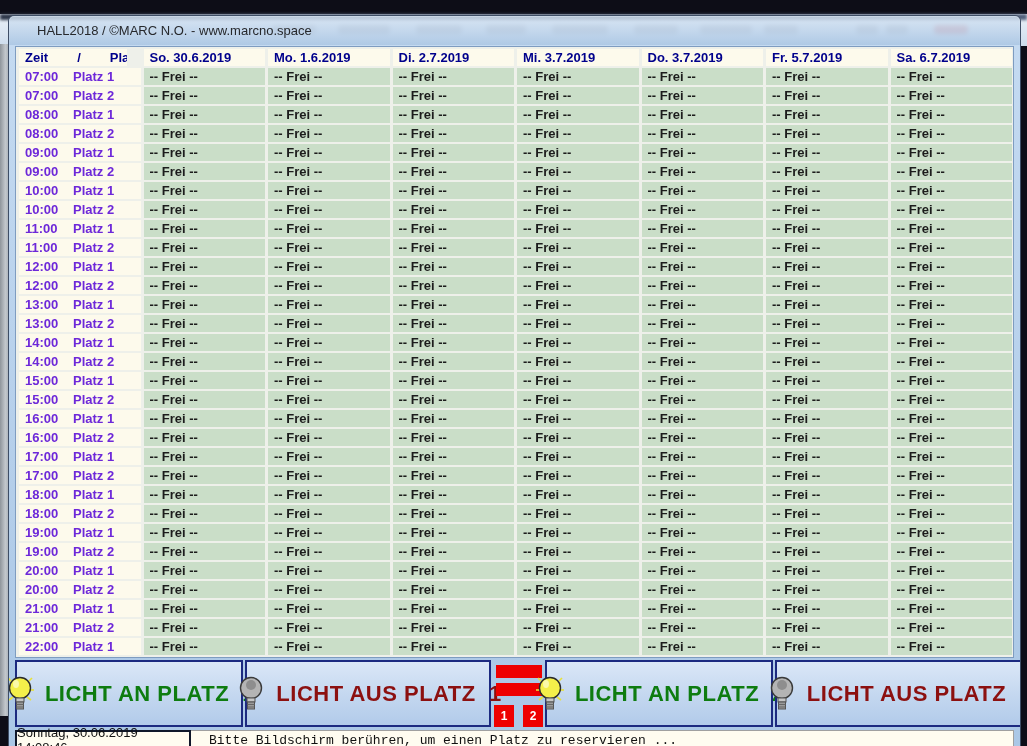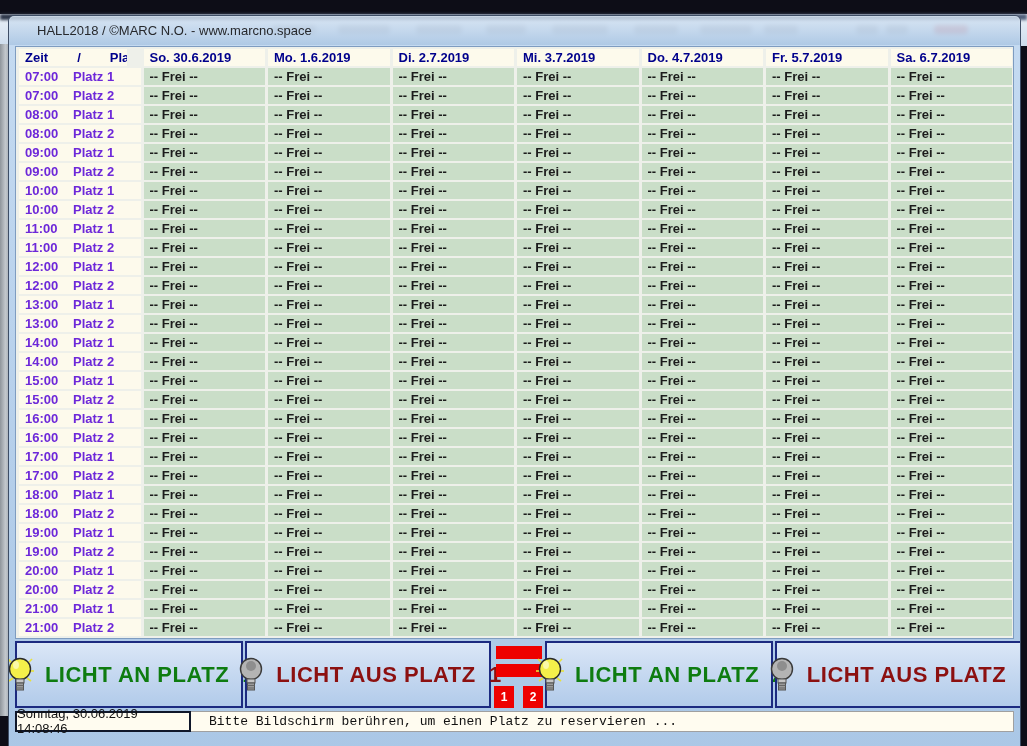--- a/index.html
+++ b/index.html
@@ -98,21 +98,21 @@
             <tr id="header-row">
               <th class="time-h">
                 <span class="z">Zeit</span>
                 <span class="s">/</span>
                 <span>Platz</span>
               </th>
             <th class="day-h">So. 30.6.2019</th>
                 <th class="day-h">Mo. 1.6.2019</th>
                 <th class="day-h">Di. 2.7.2019</th>
                 <th class="day-h">Mi. 3.7.2019</th>
-                <th class="day-h">Do. 4.7.2019</th>
+                <th class="day-h">Do. 3.7.2019</th>
                 <th class="day-h">Fr. 5.7.2019</th>
                 <th class="day-h">Sa. 6.7.2019</th>
               </tr>
           </thead>
           <tbody id="grid-body">
               <tr>
                 <td class="time-cell">
                   <span class="t">07:00</span>
                   <span>Platz 1</span>
                 </td>
@@ -485,20 +485,33 @@
                 <td class="free-cell">-- Frei --</td>
                 <td class="free-cell">-- Frei --</td>
                 <td class="free-cell">-- Frei --</td>
                 <td class="free-cell">-- Frei --</td>
                 <td class="free-cell">-- Frei --</td>
               </tr>
               <tr>
                 <td class="time-cell">
                   <span class="t">21:00</span>
                   <span>Platz 2</span>
+                </td>
+                <td class="free-cell">-- Frei --</td>
+                <td class="free-cell">-- Frei --</td>
+                <td class="free-cell">-- Frei --</td>
+                <td class="free-cell">-- Frei --</td>
+                <td class="free-cell">-- Frei --</td>
+                <td class="free-cell">-- Frei --</td>
+                <td class="free-cell">-- Frei --</td>
+              </tr>
+              <tr>
+                <td class="time-cell">
+                  <span class="t">22:00</span>
+                  <span>Platz 1</span>
                 </td>
                 <td class="free-cell">-- Frei --</td>
                 <td class="free-cell">-- Frei --</td>
                 <td class="free-cell">-- Frei --</td>
                 <td class="free-cell">-- Frei --</td>
                 <td class="free-cell">-- Frei --</td>
                 <td class="free-cell">-- Frei --</td>
                 <td class="free-cell">-- Frei --</td>
               </tr>
             </tbody>

